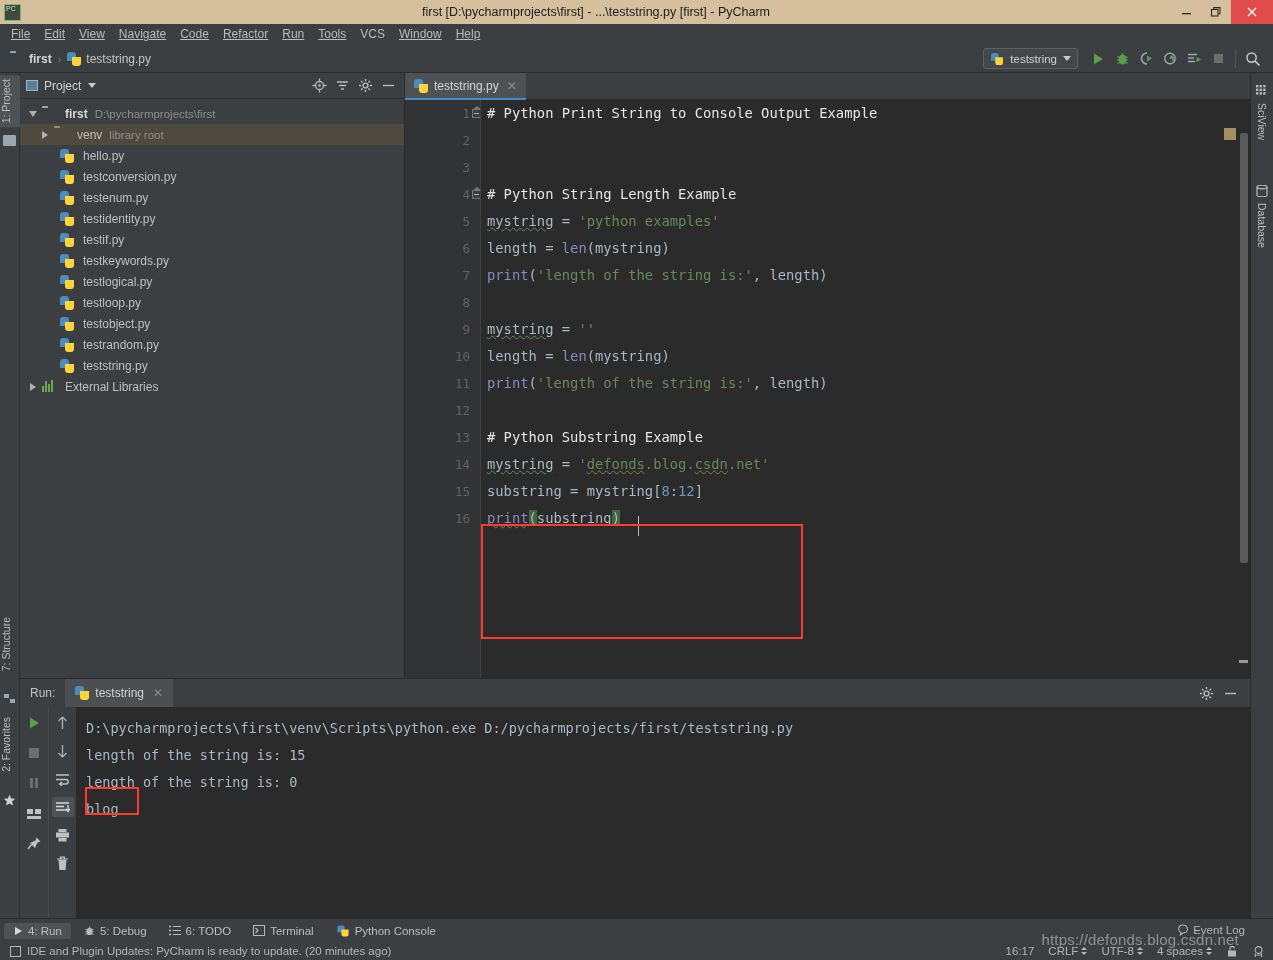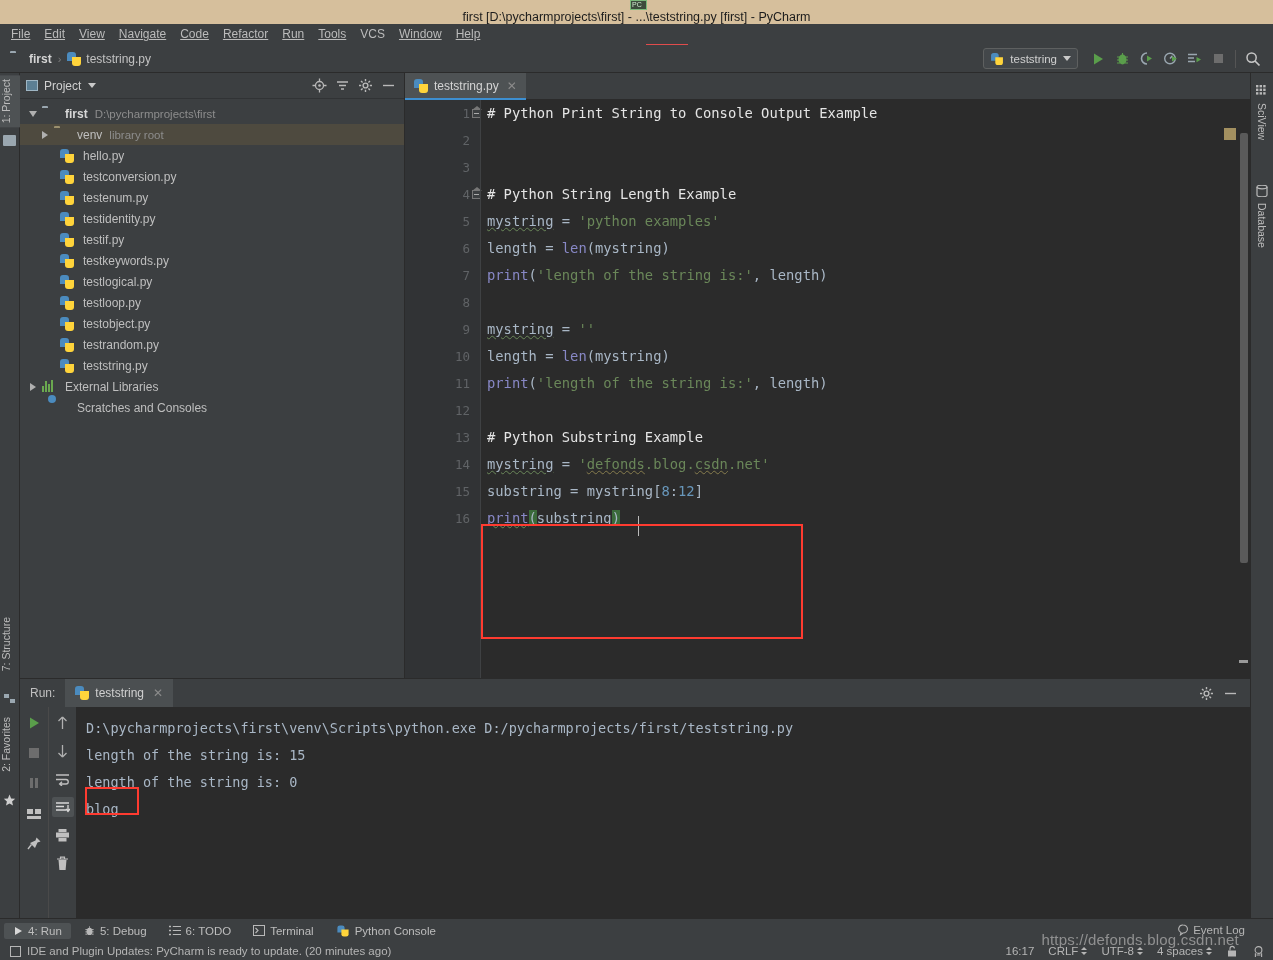--- a/index.html
+++ b/index.html
@@ -8,21 +8,21 @@
     background: #3c3f41;
     font-family: "Liberation Sans", sans-serif;
     overflow: hidden;
   }
   #app { position: relative; width: 1273px; height: 960px; }
 
   
   .titlebar {
     position: absolute; left: 0; top: 0; width: 1273px; height: 24px;
     background: #d6bf9c;
-    display: flex; align-items: center; flex-direction: column;
+    display: flex; align-items: center;
   }
   .win-logo {
     width: 17px; height: 17px; margin-left: 4px;
     background: #3c4b3c; border: 1px solid #7ab87a;
     color: #cfe8cf; font-size: 7px; line-height: 8px;
     font-family: "Liberation Sans", sans-serif; text-align: left; padding-left:1px;
   }
   .win-title {
     flex: 1; text-align: center; font-size: 12.5px; color: #1c1c1c;
     font-family: "Liberation Sans", sans-serif;
@@ -544,25 +544,20 @@
           <span class="lib-ico">
               <i style="height:6px"></i>
               <i style="height:11px"></i>
               <i style="height:8px"></i>
               <i style="height:12px"></i>
             </span>
         </span>
         <span class="tlabel">External Libraries</span>
       </div>
 
-      <div class="trow ind1">
-        <span class="tw"></span>
-        <span class="ficon" style="margin-left:2px;"><span class="scr-ico"></span></span>
-        <span class="tlabel">Scratches and Consoles</span>
-      </div>
 
     </div>
   </div>
 
   <div class="editor-wrap">
     <div class="tabbar">
       <div class="etab">
         <span class="py-ico"></span>
         <span>teststring.py</span>
         <span class="x">✕</span>

